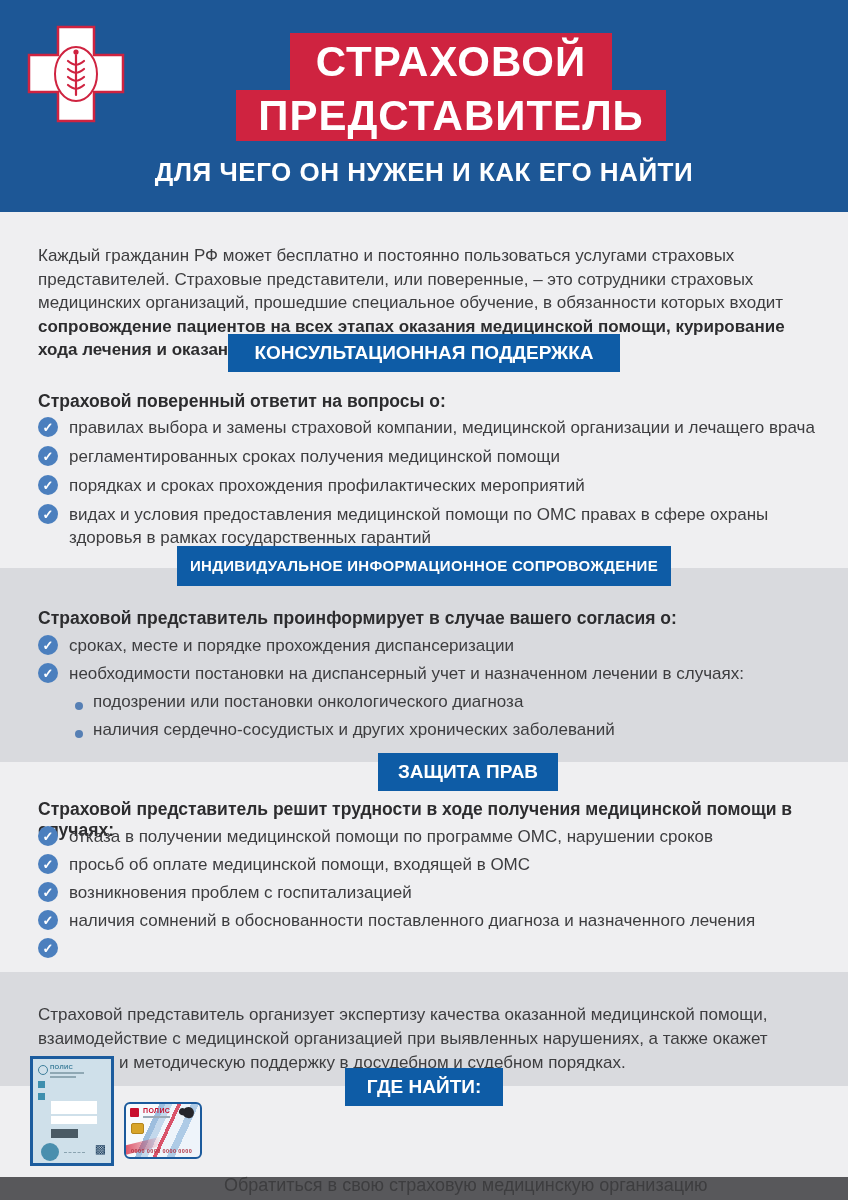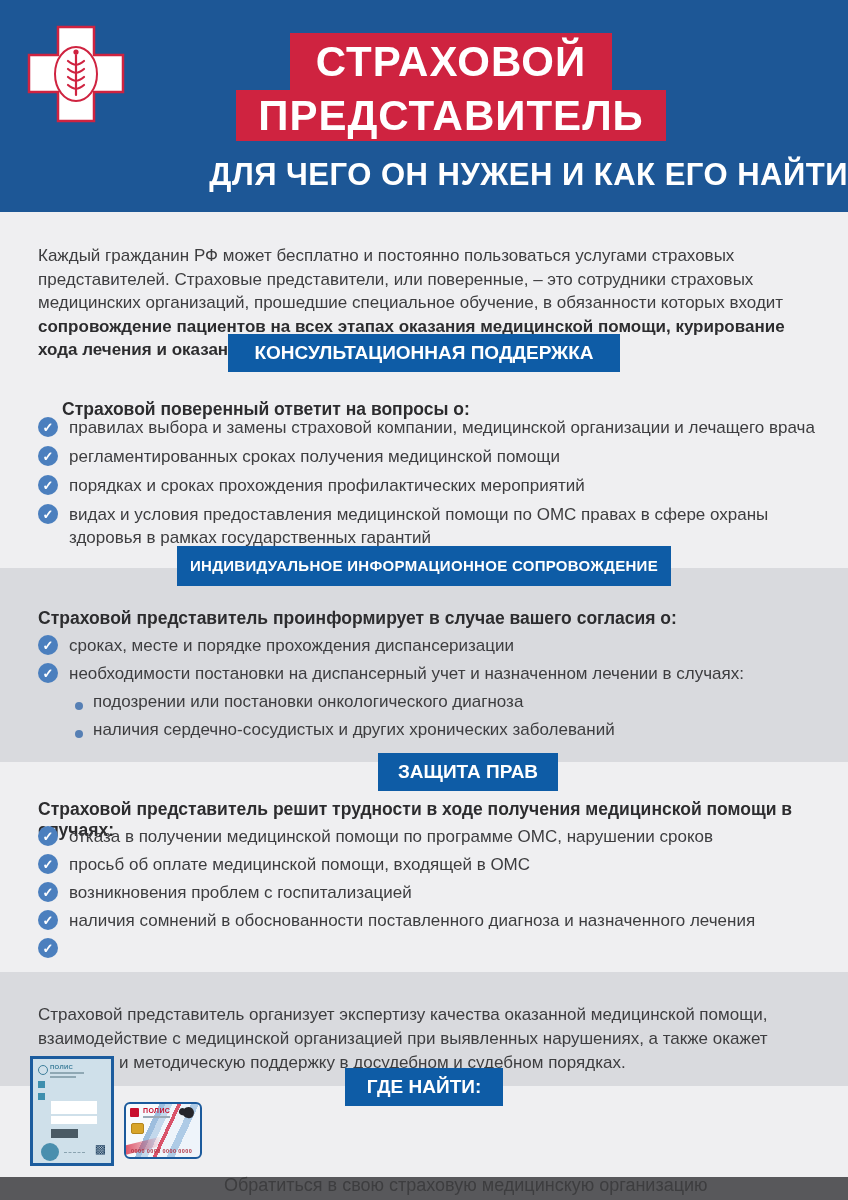--- a/index.html
+++ b/index.html
@@ -18,40 +18,40 @@
   .band-gray2{top:972px;height:114px;background:#d9dade;}
   .band-light3{top:1086px;height:91px;background:#efeff1;}
   .band-footer{top:1177px;height:23px;background:#58585b;}
 
   
   .logo{left:26px;top:23px;width:100px;height:102px;}
   .title-wrap{left:0;top:33px;width:848px;text-align:center;line-height:0;margin-left:27px;}
   .tbox{display:inline-block;background:#cf2340;color:#ffffff;font-weight:bold;letter-spacing:1px;}
   .tbox.t1{font-size:42px;line-height:57px;padding:0 26px;}
   .tbox.t2{font-size:42px;line-height:51px;padding:0 22px;margin-top:0;}
-  .subtitle{left:0;top:157px;width:848px;text-align:right;color:#ffffff;
-    font-weight:bold;font-size:31px;letter-spacing:.5px;}
+  .subtitle{left:0;top:157px;width:848px;text-align:center;color:#ffffff;
+    font-weight:bold;font-size:26px;letter-spacing:.5px;}
 
   
   .intro{left:38px;top:227px;width:772px;font-size:17px;line-height:23.5px;}
   .intro strong{color:#2c2c2e;}
   .expertise{left:38px;top:986px;width:780px;font-size:17px;line-height:24px;}
 
   
   .banner-row{position:absolute;left:0;width:848px;text-align:center;line-height:0;}
   .banner{display:inline-block;background:#0e5ca6;color:#ffffff;font-weight:bold;
     line-height:22px;white-space:nowrap;}
   .b1{top:334px;}.b1 .banner{font-size:19px;padding:8px 26px;}
   .b2{top:546px;}.b2 .banner{font-size:15px;padding:9px 13px;letter-spacing:.3px;}
   .b3{top:753px;padding-left:44px;}.b3 .banner{font-size:19px;padding:8px 20px;}
   .b4{top:1068px;}.b4 .banner{font-size:19px;padding:8px 22px;}
 
   
   .sec-head{left:38px;width:780px;font-weight:bold;font-size:17.5px;color:#2c2c2e;}
-  .h1{top:399px;margin-left:24px;}.h2{top:608px;}.h3{top:799px;}
+  .h1{top:391px;}.h2{top:608px;}.h3{top:799px;}
   .blist{left:38px;width:782px;}
   .l1{top:416px;}.l2{top:634px;}.l3{top:825px;}
   .brow{display:flex;align-items:flex-start;gap:11px;}
   .l1 .brow{margin-bottom:6px;}
   .l2 .brow,.l3 .brow{margin-bottom:5px;}
   .check{flex:0 0 auto;width:20px;height:20px;margin-top:1px;border-radius:50%;
     background:#4b7fbe;color:#ffffff;font-size:13px;font-weight:bold;
     display:flex;align-items:center;justify-content:center;line-height:1;}
   .btext{font-size:17px;line-height:23px;}
   .subrow{display:flex;align-items:center;gap:10px;margin:0 0 5px 37px;}

